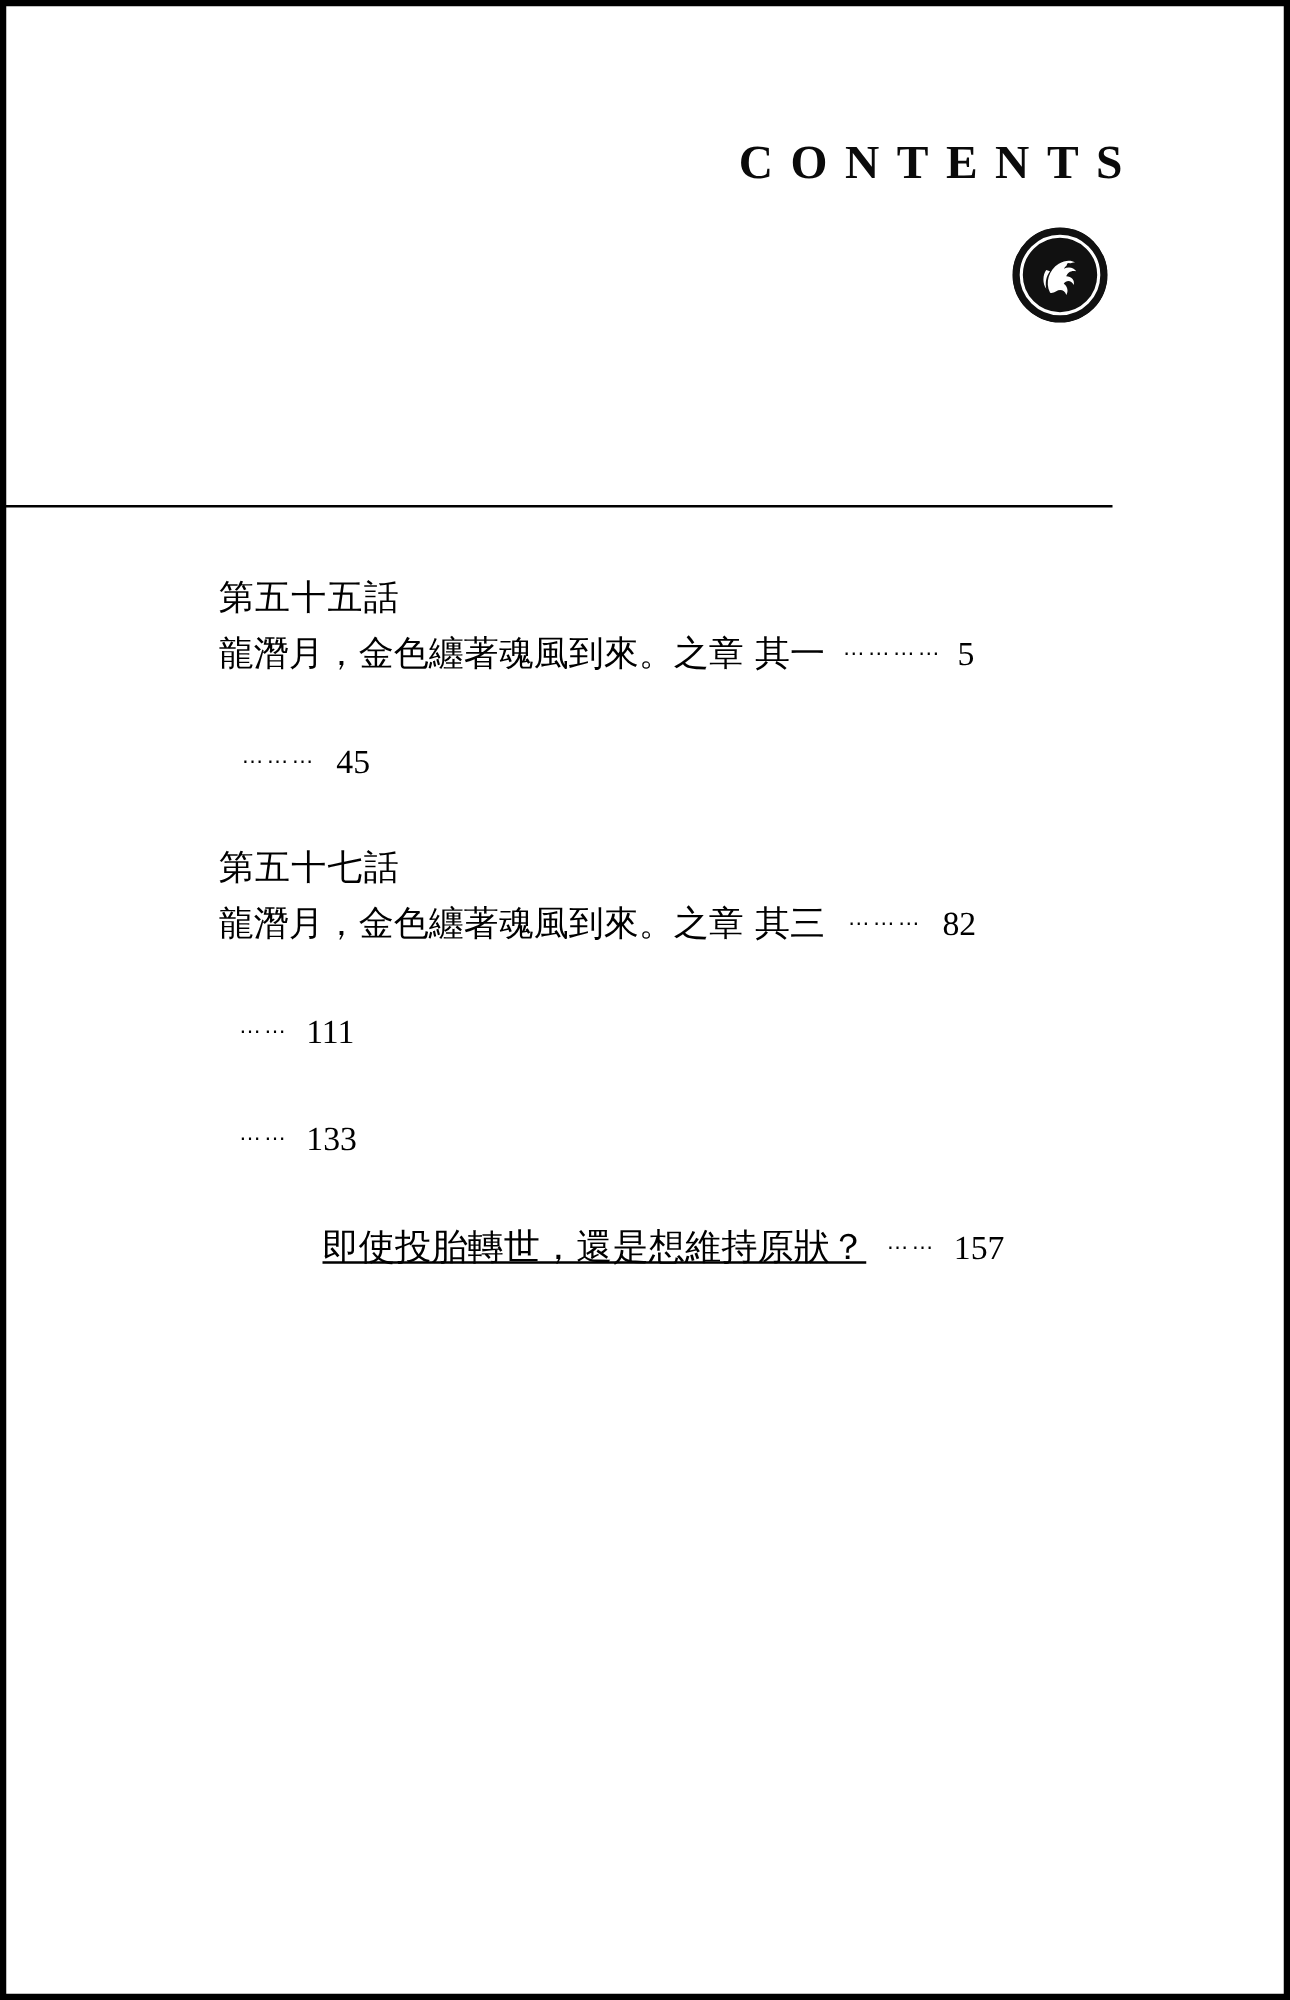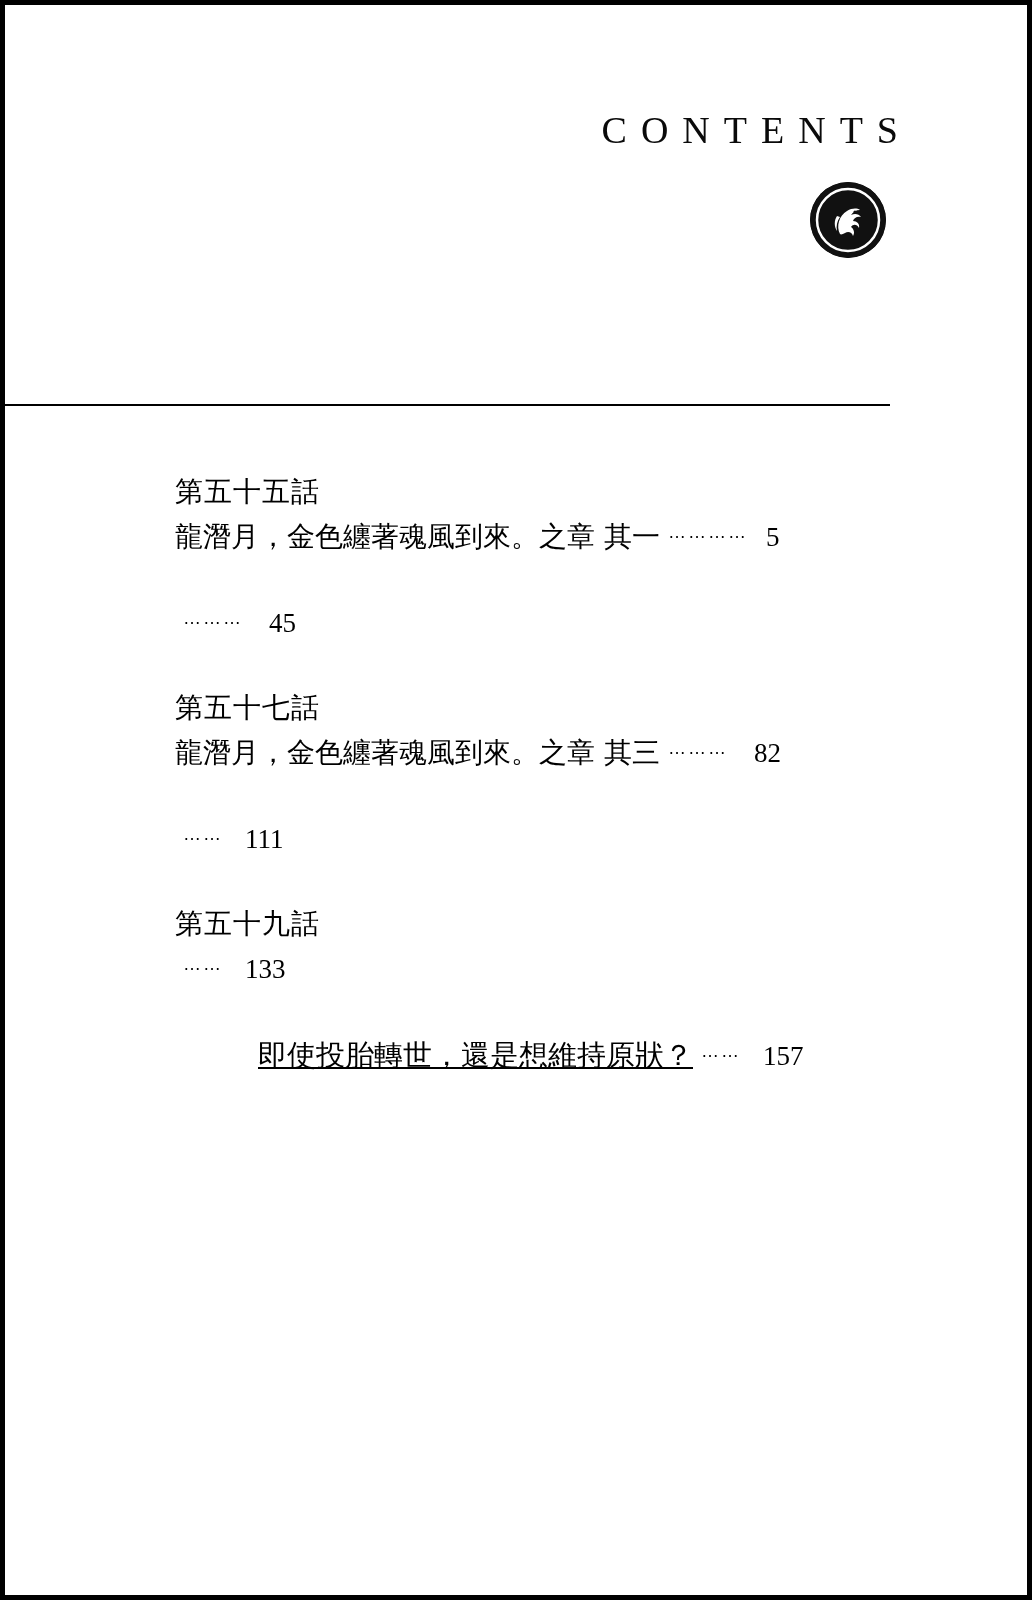--- a/index.html
+++ b/index.html
@@ -42,21 +42,21 @@
     width: 1032px; height: 5px;
     background: #000000;
   }
 
   .contents-title {
     position: absolute;
     top: 108px;
     right: 120px;
     font-size: 38px;
     letter-spacing: 14px;
-    font-weight: 400;
+    font-weight: 700;
     color: #0a0a0a;
     font-family: "Liberation Serif", "DejaVu Serif", serif;
     white-space: nowrap;
   }
 
   .emblem {
     position: absolute;
     top: 182px;
     right: 146px;
     width: 76px;
@@ -74,41 +74,42 @@
     left: 0;
     top: 404px;
     width: 890px;
     height: 2px;
     background: #000000;
   }
 
   .toc {
     position: absolute;
     left: 0;
-    top: 470px;
+    top: 456px;
     width: 1032px;
   }
 
   .entry {
     position: relative;
     margin-bottom: 40px;
     padding-left: 175px;
     padding-right: 0;
   }
   .entry-num {
     font-size: 28px;
     line-height: 44px;
     letter-spacing: 1px;
     color: #000;
     font-family: "DejaVu Sans", "Liberation Sans", sans-serif;
   }
   .entry-line {
     display: flex;
     align-items: baseline;
     line-height: 46px;
+    text-align: center;
   }
   .entry-title {
     font-size: 28px;
     letter-spacing: 0px;
     white-space: nowrap;
     color: #000;
     font-family: "DejaVu Sans", "Liberation Sans", sans-serif;
   }
   .leader {
     flex: 0 0 auto;
@@ -198,21 +199,20 @@
     </div>
 
     <div class="entry">
       <div class="entry-line">
         <span class="leader lead-w4">……</span>
         <span class="page-num">111</span>
       </div>
     </div>
 
     <div class="entry">
-      <div class="entry-num">第五十九話</div>
       <div class="entry-line">
         <span class="leader lead-w5">……</span>
         <span class="page-num">133</span>
       </div>
     </div>
 
     <div class="entry extra">
       <div class="entry-line">
         <span class="entry-title">即使投胎轉世，還是想維持原狀？</span>
         <span class="leader lead-w6">……</span>

